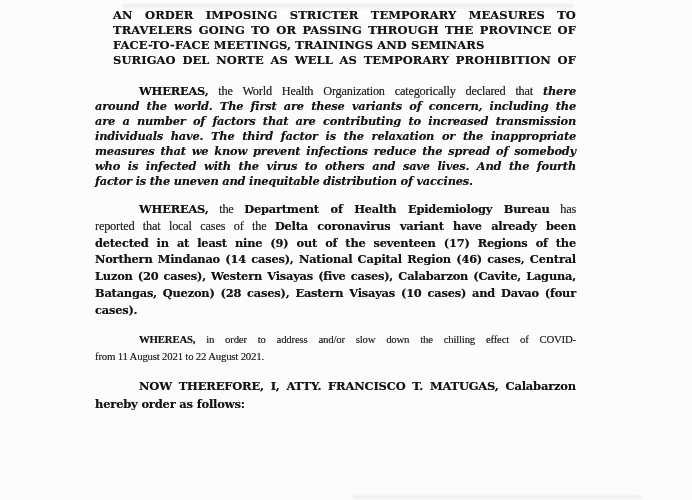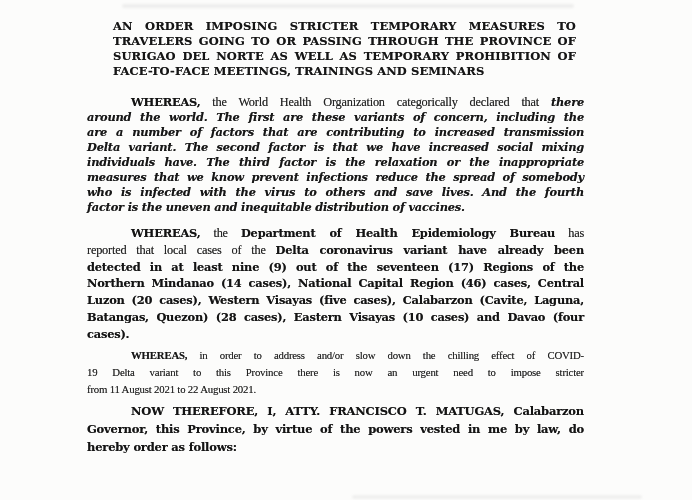--- a/index.html
+++ b/index.html
@@ -4,37 +4,37 @@
 <style>
   html,body{margin:0;padding:0;}
   body{
     width:692px;height:500px;overflow:hidden;position:relative;
     background:#fcfcfb;
     font-family:"DejaVu Serif",serif;
     color:#1c1c1c;
   }
   .page{
     position:absolute;inset:0;
-    padding:19px 104px 0 83px;
+    padding:8px 104px 0 83px;
     box-sizing:border-box;
   }
   
   .artifact{position:absolute;background:#9a9a9a;opacity:.14;border-radius:2px;filter:blur(1px);}
   .artifact-top{top:4px;left:122px;width:452px;height:4px;}
   .artifact-bottom{bottom:1px;left:352px;width:290px;height:4px;opacity:.12;}
 
   .title{
     margin:0 12px 0 30px;
     font-weight:700;
     font-size:11.5px;
     line-height:15px;
     letter-spacing:.1px;
     color:#161616;
   }
-  .para{margin:4px;letter-spacing:-.2px;}
+  .para{margin:12px;letter-spacing:-.2px;}
   .p1{margin-top:16px;font-size:11.4px;line-height:15px;}
   .p2{margin-top:10px;font-size:11.4px;line-height:16.8px;}
   .p3{margin-top:1px;font-size:10px;line-height:17px;}
   .p4{margin-top:3px;font-size:11.5px;line-height:18px;}
   .ln{
     text-align:justify;
     text-align-last:justify;
     text-shadow:0 0 .5px rgba(20,20,20,.55);
   }
   .ln.last{text-align-last:left;}
@@ -46,48 +46,45 @@
   .s-bt{font-family:"Liberation Serif",serif;font-weight:700;font-style:normal;font-size:1.08em;color:#161616;}
 </style>
 </head>
 <body>
 
 <main class="page">
   <div class="artifact artifact-top"></div>
   <header class="title">
       <div class="ln">AN ORDER IMPOSING STRICTER TEMPORARY MEASURES TO</div>
       <div class="ln">TRAVELERS GOING TO OR PASSING THROUGH THE PROVINCE OF</div>
+      <div class="ln last">FACE-TO-FACE MEETINGS, TRAININGS AND SEMINARS</div>
       <div class="ln">SURIGAO DEL NORTE AS WELL AS TEMPORARY PROHIBITION OF</div>
-      <div class="ln last">FACE-TO-FACE MEETINGS, TRAININGS AND SEMINARS</div>
     </header>
   <div id="doc-body">
       <section class="para p1">
         <div class="ln indent"><span class="s-b">WHEREAS,</span><span class="s-rt"> the World Health Organization categorically declared that </span><span class="s-bi">there</span></div>
         <div class="ln"><span class="s-bi">around the world. The first are these variants of concern, including the</span></div>
         <div class="ln"><span class="s-bi">are a number of factors that are contributing to increased transmission</span></div>
-        <div class="ln"><span class="s-bi">Delta variant. The second factor is that we have increased social mixing</span></div>
         <div class="ln"><span class="s-bi">individuals have. The third factor is the relaxation or the inappropriate</span></div>
         <div class="ln"><span class="s-bi">measures that we know prevent infections reduce the spread of somebody</span></div>
         <div class="ln"><span class="s-bi">who is infected with the virus to others and save lives. And the fourth</span></div>
         <div class="ln last"><span class="s-bi">factor is the uneven and inequitable distribution of vaccines.</span></div>
       </section>
       <section class="para p2">
         <div class="ln indent"><span class="s-b">WHEREAS,</span><span class="s-rt"> the </span><span class="s-b">Department of Health Epidemiology Bureau</span><span class="s-rt"> has</span></div>
         <div class="ln"><span class="s-rt">reported that local cases of the </span><span class="s-b">Delta coronavirus variant have already been</span></div>
         <div class="ln"><span class="s-b">detected in at least nine (9) out of the seventeen (17) Regions of the</span></div>
         <div class="ln"><span class="s-b">Northern Mindanao (14 cases), National Capital Region (46) cases, Central</span></div>
         <div class="ln"><span class="s-b">Luzon (20 cases), Western Visayas (five cases), Calabarzon (Cavite, Laguna,</span></div>
         <div class="ln"><span class="s-b">Batangas, Quezon) (28 cases), Eastern Visayas (10 cases) and Davao (four</span></div>
         <div class="ln last"><span class="s-b">cases).</span></div>
       </section>
       <section class="para p3">
         <div class="ln indent"><span class="s-bt">WHEREAS,</span><span class="s-rt"> in order to address and/or slow down the chilling effect of COVID-</span></div>
-        <div class="ln"><span class="s-rt">19 Delta variant to this Province there is now an urgent need to impose stricter</span></div>
         <div class="ln last"><span class="s-rt">from 11 August 2021 to 22 August 2021.</span></div>
       </section>
       <section class="para p4">
         <div class="ln indent"><span class="s-b">NOW THEREFORE, I, ATTY. FRANCISCO T. MATUGAS, Calabarzon</span></div>
-        <div class="ln"><span class="s-b">Governor, this Province, by virtue of the powers vested in me by law, do</span></div>
         <div class="ln last"><span class="s-b">hereby order as follows:</span></div>
       </section>
     </div>
   <div class="artifact artifact-bottom"></div>
 </main>
 
 </body></html>

